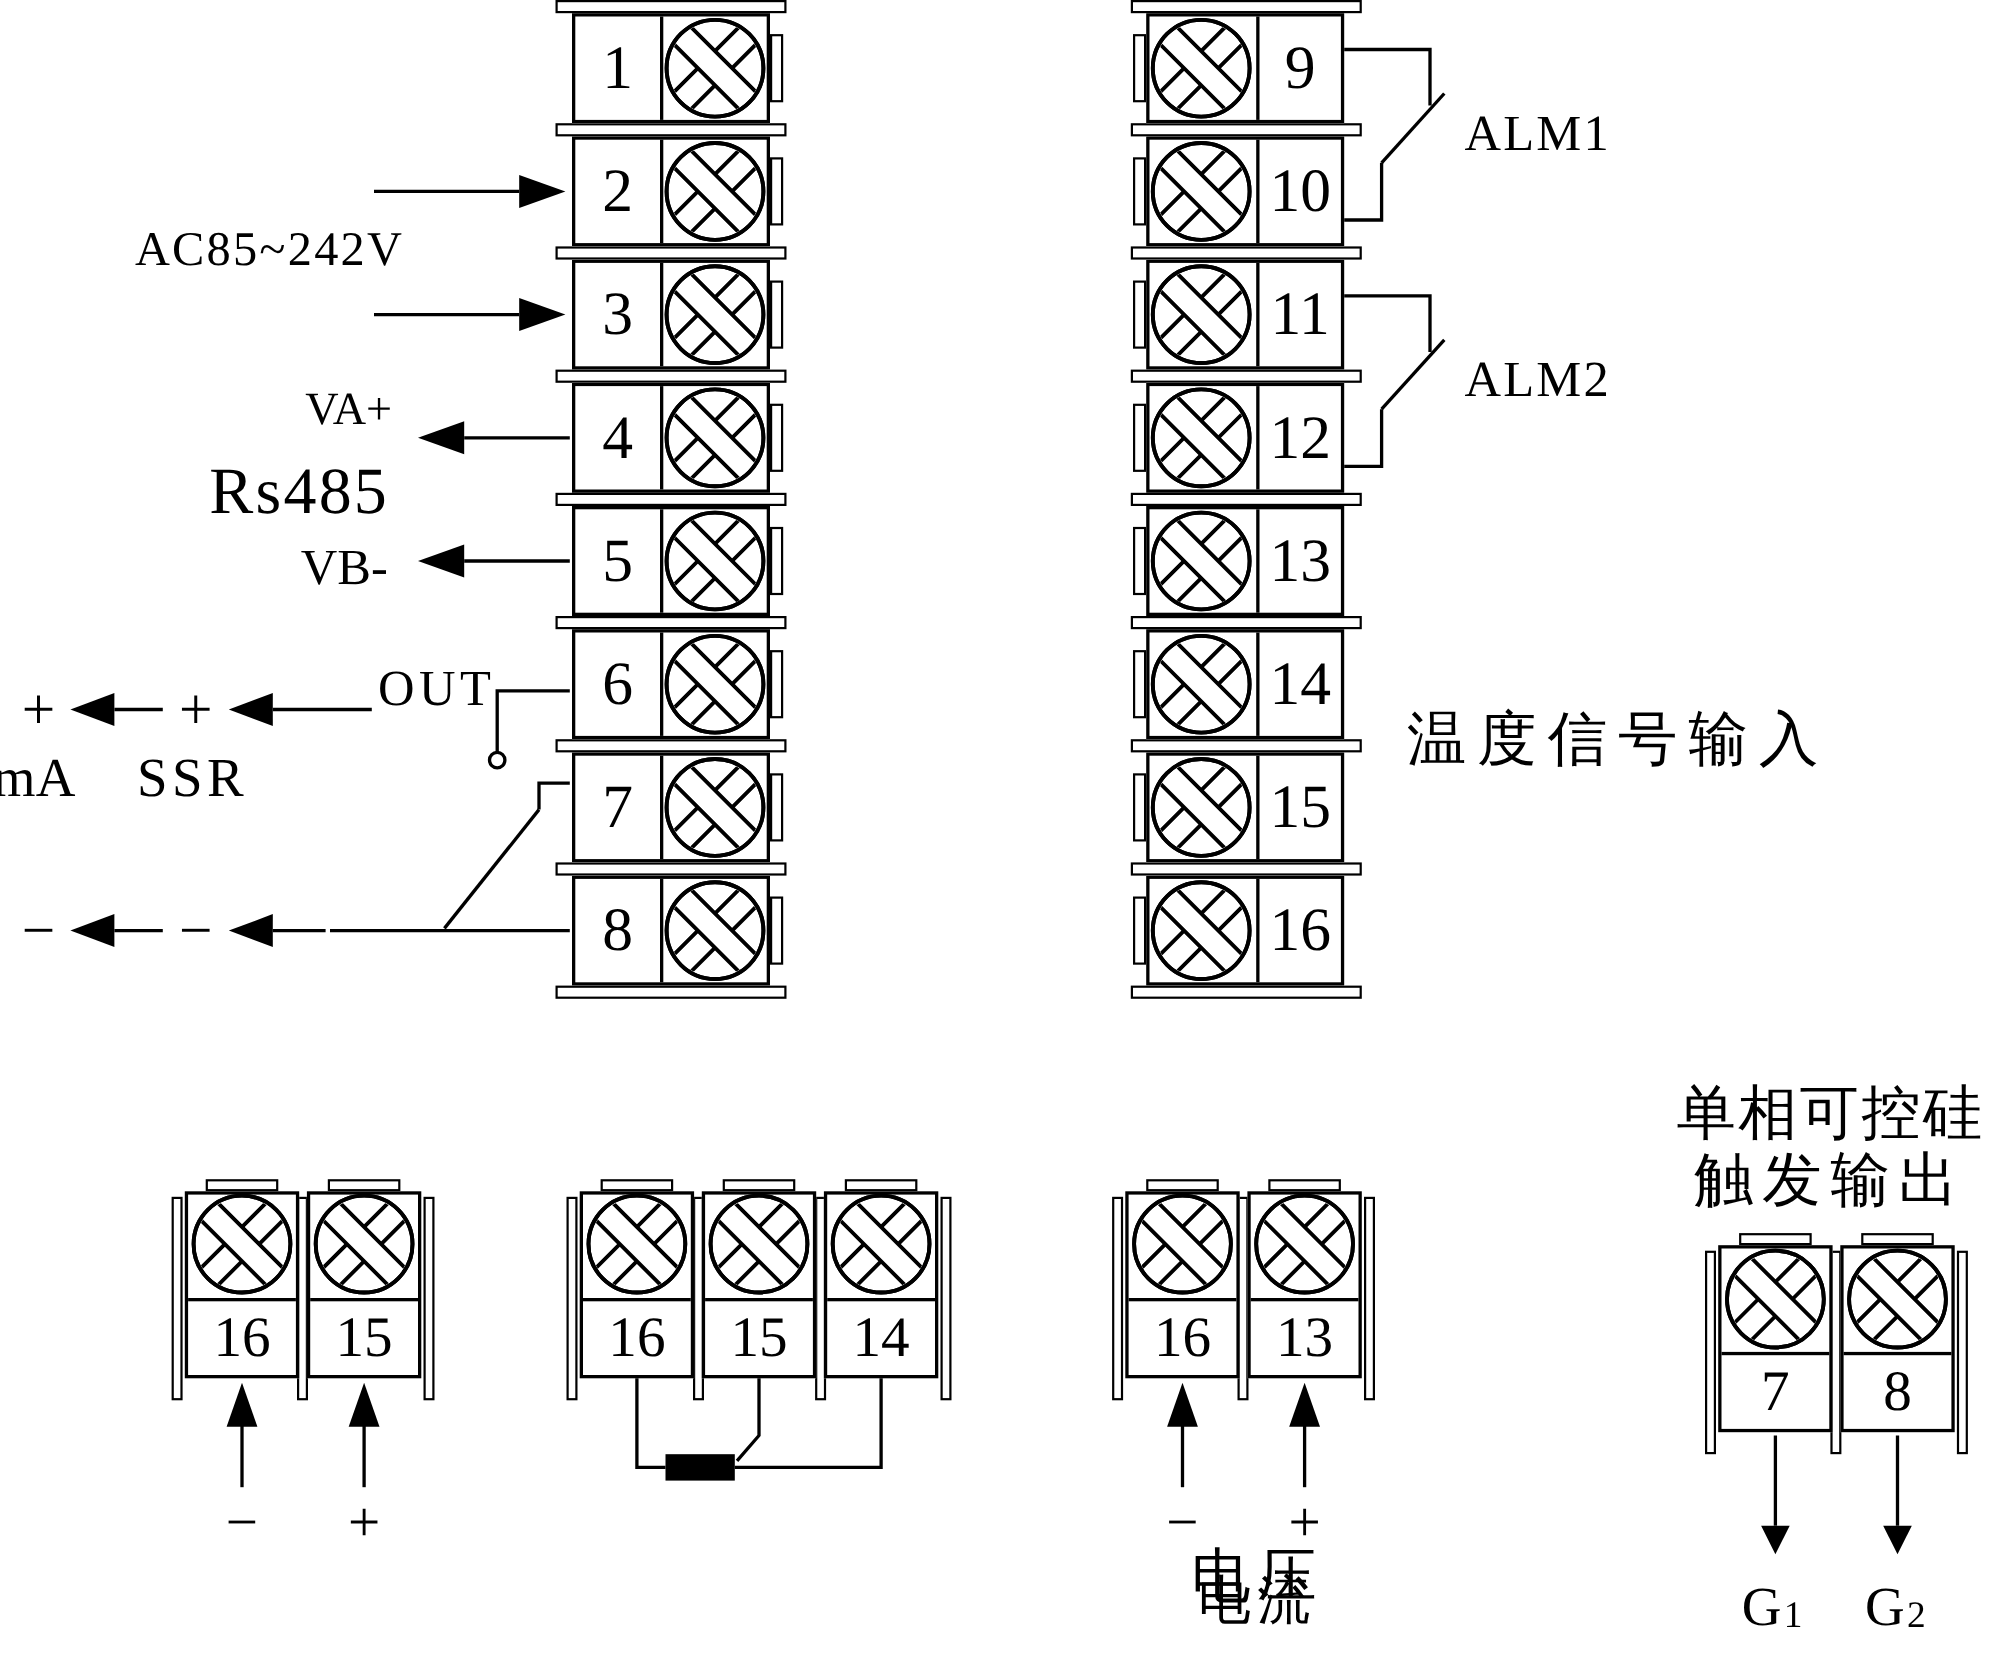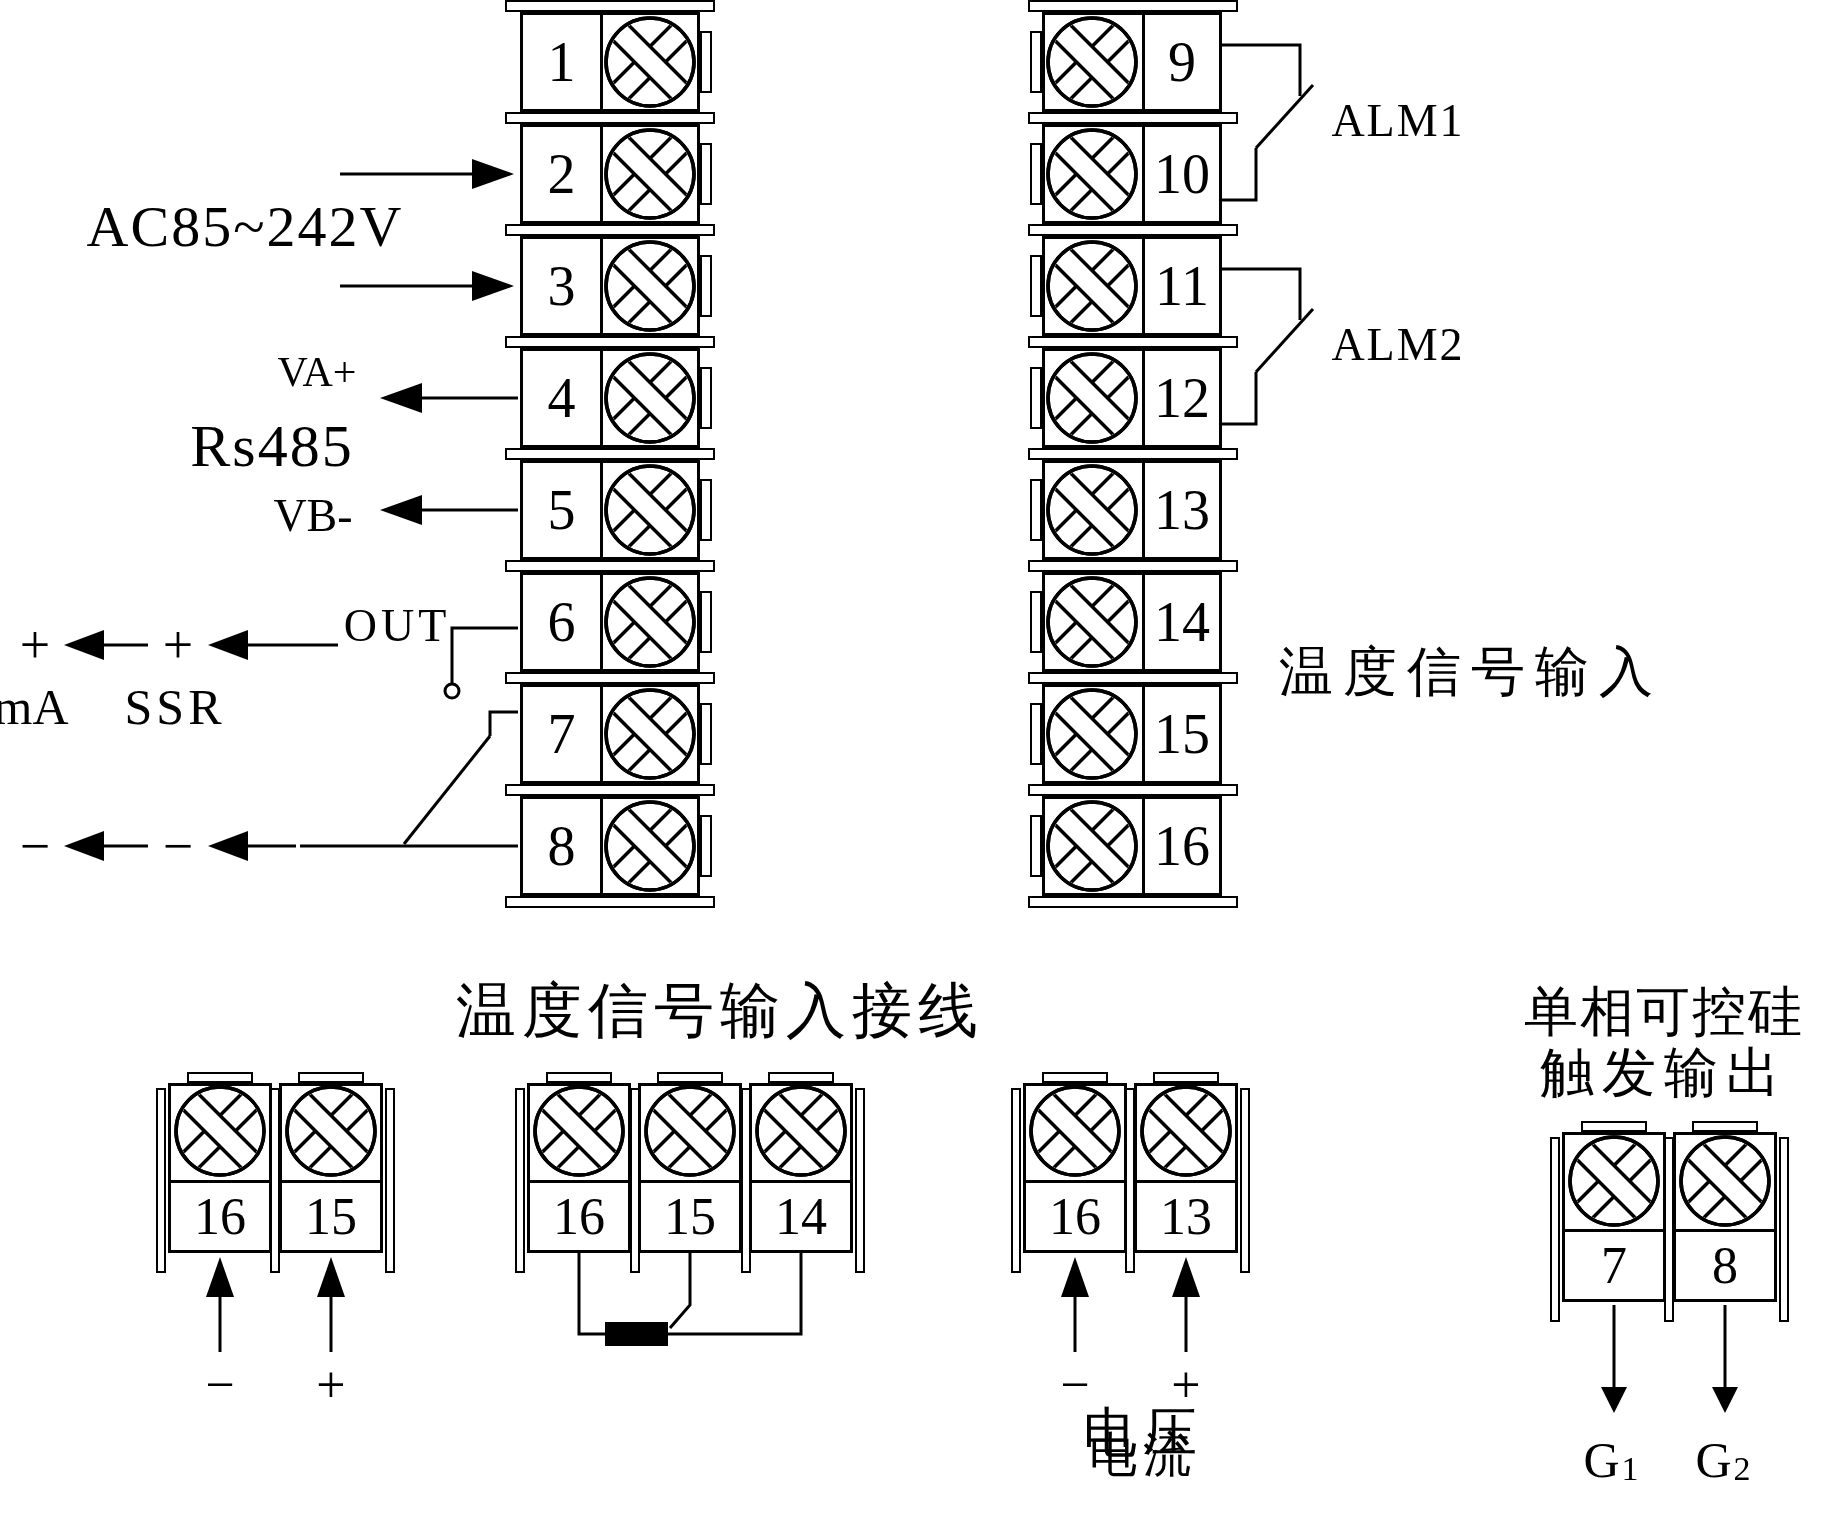--- a/index.html
+++ b/index.html
@@ -315,36 +315,35 @@
     </g>
 
     <g>
       <line x1="1614" y1="1305" x2="1614" y2="1387"></line>
         <polygon points="1601,1387 1627,1387 1614,1413"></polygon>
       <line x1="1725" y1="1305" x2="1725" y2="1387"></line>
         <polygon points="1712,1387 1738,1387 1725,1413"></polygon>
     </g>
   </svg>
 
-  <div class="lbl" style="left:70px;top:194px;width:350px;height:64px;font-size:58px;letter-spacing:2px">AC85~242V</div>
+  <div class="lbl" style="left:70px;top:194px;width:350px;height:64px;font-size:44px;letter-spacing:2px">AC85~242V</div>
   <div class="lbl" style="left:258px;top:348px;width:118px;height:48px;font-size:42px">VA+</div>
   <div class="lbl" style="left:196px;top:421px;width:152px;height:50px;font-size:60px;letter-spacing:2px">Rs485</div>
   <div class="lbl" style="left:254px;top:492px;width:118px;height:46px;font-size:46px">VB-</div>
   <div class="lbl" style="left:338px;top:600px;width:118px;height:50px;font-size:46px;letter-spacing:4px">OUT</div>
   <div class="lbl" style="left:13px;top:617px;width:44px;height:56px;font-size:54px">+</div>
   <div class="lbl" style="left:156px;top:617px;width:44px;height:56px;font-size:54px">+</div>
   <div class="lbl" style="left:0px;top:678px;width:62px;height:58px;font-size:50px">mA</div>
   <div class="lbl" style="left:114px;top:678px;width:122px;height:58px;font-size:50px;letter-spacing:4px">SSR</div>
   <div class="lbl" style="left:13px;top:818px;width:44px;height:56px;font-size:54px">−</div>
   <div class="lbl" style="left:156px;top:818px;width:44px;height:56px;font-size:54px">−</div>
   <div class="lbl" style="left:1320px;top:94px;width:156px;height:52px;font-size:46px;letter-spacing:2px">ALM1</div>
   <div class="lbl" style="left:1320px;top:318px;width:156px;height:52px;font-size:46px;letter-spacing:2px">ALM2</div>
   <div class="lbl" style="left:1266px;top:638px;width:410px;height:68px;font-size:54px;letter-spacing:10px">温度信号输入</div>
 
-  <div class="lbl" style="left:428px;top:974px;width:584px;height:74px;font-size:60px;letter-spacing:6px">温度信号输入接线</div>
 
   <div class="lbl" style="left:198px;top:1357px;width:44px;height:54px;font-size:52px">−</div>
   <div class="lbl" style="left:309px;top:1357px;width:44px;height:54px;font-size:52px">+</div>
 
 
   <div class="lbl" style="left:1053px;top:1357px;width:44px;height:54px;font-size:52px">−</div>
   <div class="lbl" style="left:1164px;top:1357px;width:44px;height:54px;font-size:52px">+</div>
   <div class="lbl" style="left:1076px;top:1404px;width:134px;height:58px;font-size:54px;letter-spacing:6px">电压</div>
   <div class="lbl" style="left:1076px;top:1426px;width:134px;height:58px;font-size:48px;letter-spacing:6px">电流</div>
 

